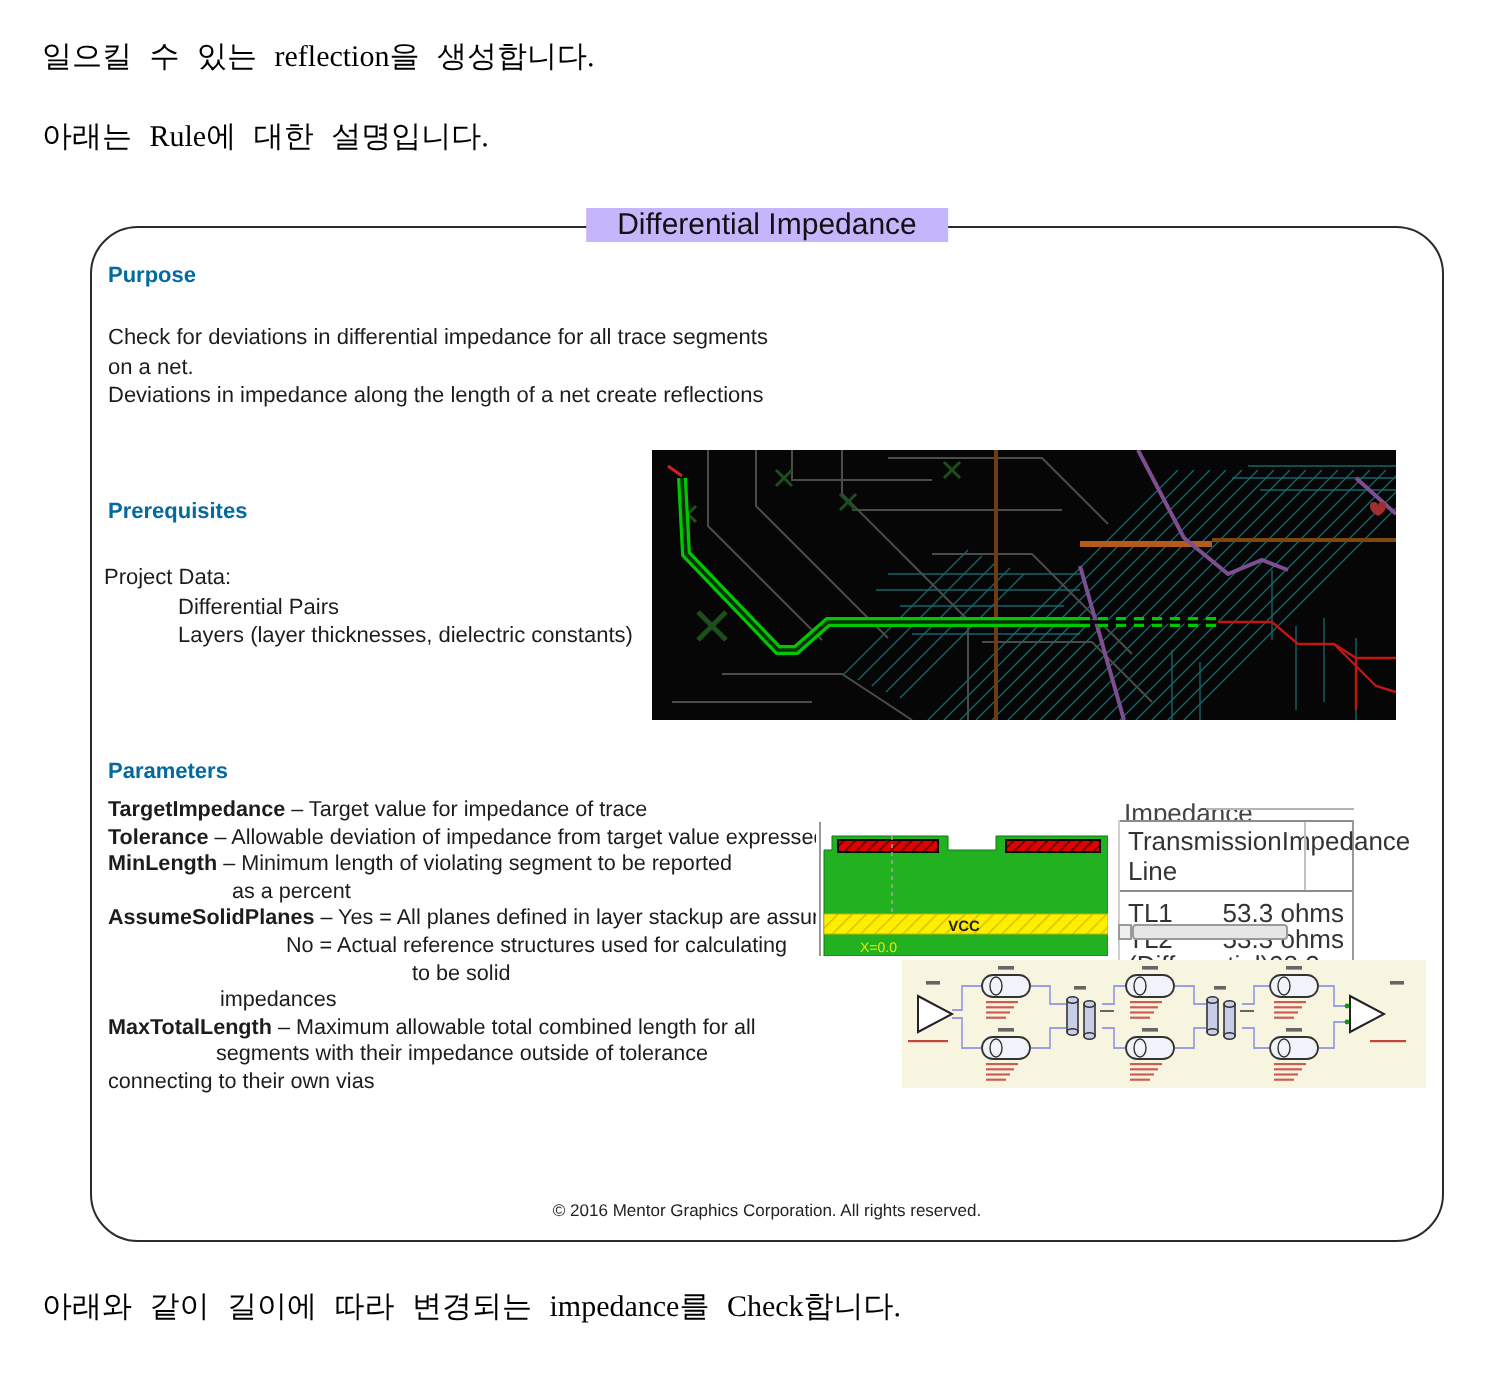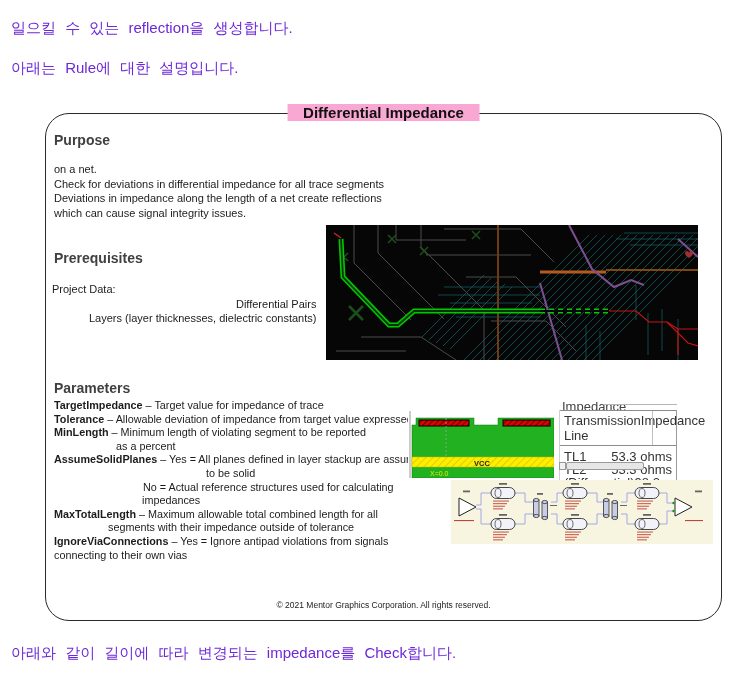--- a/index.html
+++ b/index.html
@@ -1,50 +1,50 @@
 <!DOCTYPE html>
 <html><head>
 <meta charset="utf-8">
 <style>
   html,body{margin:0;padding:0;}
   body{
     width:751px;height:687px;position:relative;background:#ffffff;
     font-family:"Liberation Sans", sans-serif;color:#1f1f1f;overflow:hidden;
   }
-  .ko{position:absolute;left:11px;font-size:15px;color:#6d28d9;word-spacing:5px;white-space:nowrap;}
+  .ko{position:absolute;left:21px;font-size:15px;color:#000000;word-spacing:5px;white-space:nowrap;font-family:Liberation Serif, serif;}
   #intro1{top:19px;}
   #intro2{top:59px;}
   #outro{top:644px;}
 
   
   .rulebox{
     position:absolute;left:45px;top:113px;width:675px;height:506px;
     border:1.4px solid #2a2a2a;border-radius:24px;background:#fff;
   }
   .rulebox-title{
     position:absolute;top:-10px;left:50%;transform:translateX(-50%);
-    background:#f9a8d4;padding:0 16px;font-weight:bold;font-size:15px;white-space:nowrap;color:#111;
-  }
-  .sec-h{position:absolute;font-weight:bold;font-size:14px;color:#404040;}
+    background:#c4b5fd;padding:0 16px;font-weight:normal;font-size:15px;white-space:nowrap;color:#111;
+  }
+  .sec-h{position:absolute;font-weight:bold;font-size:11px;color:#0369a1;}
   #h-purpose{left:8px;top:18px;}
   #h-prereq{left:8px;top:136px;}
   #h-params{left:8px;top:266px;}
 
   .textblock{position:absolute;font-size:11px;line-height:14.5px;color:#1c1c1c;}
   #purpose-text{left:8px;top:48px;}
   #prereq-text{left:6px;top:168px;}
-  #prereq-text .indented{margin-left:37px;text-align:right;}
+  #prereq-text .indented{margin-left:37px;}
 
   #params-text{left:8px;top:285px;width:372px;font-size:10.8px;line-height:13.6px;}
   .pl{white-space:nowrap;}
   .pb{font-weight:bold;}
   .i54{margin-left:54px;}
   .i62{margin-left:62px;}
   .i89{margin-left:89px;}
-  .i110{margin-left:88px;}
+  .i110{margin-left:56px;}
   .i152{margin-left:152px;}
 
   .img-abs{position:absolute;display:block;}
   #pcb-img{left:280px;top:111px;}
   #stackup-img{left:362px;top:297px;}
   #schematic-img{left:405px;top:366px;}
 
   
   #imp-panel{
     position:absolute;left:513px;top:287px;width:118px;height:70px;
@@ -78,24 +78,23 @@
 <body>
 
 <div class="ko" id="intro1">일으킬 수 있는 reflection을 생성합니다.</div>
 <div class="ko" id="intro2">아래는 Rule에 대한 설명입니다.</div>
 
 <div class="rulebox">
   <div class="rulebox-title">Differential Impedance</div>
 
   <div class="sec-h" id="h-purpose">Purpose</div>
   <div class="textblock" id="purpose-text">
+    <div>Check for deviations in differential impedance for all trace segments</div>
     <div>on a net.</div>
-    <div>Check for deviations in differential impedance for all trace segments</div>
     <div>Deviations in impedance along the length of a net create reflections</div>
-    <div>which can cause signal integrity issues.</div>
   </div>
 
   <svg class="img-abs" id="pcb-img" width="372" height="135" viewBox="0 0 372 135" xmlns="http://www.w3.org/2000/svg">
     <rect width="372" height="135" fill="#060606"></rect>
     <g stroke="#15656A" stroke-width="0.7" fill="none">
       <path d="M138,135L263,10 M146,135L271,10 M154,135L279,10 M162,135L287,10 M170,135L295,10 M178,135L303,10 M186,135L311,10 M194,135L319,10 M202,135L327,10 M210,135L335,10 M218,135L343,10 M226,135L351,10 M234,135L359,10 M242,135L367,10 M250,135L375,10 M258,135L383,10 M266,135L391,10"></path>
       <path d="M96,112L158,50 M103,115L165,53 M110,118L172,56 M117,121L179,59 M124,124L186,62"></path>
       <path d="M298,8H372 M290,14H372 M304,20H372 M118,62H214 M112,70H214 M124,78H206 M130,92H214"></path>
       <path d="M322,88V130 M336,84V126 M352,94V135 M260,100V135 M274,106V135 M310,60V95"></path>
     </g>
@@ -138,26 +137,25 @@
     <div class="indented">Layers (layer thicknesses, dielectric constants)</div>
   </div>
 
   <div class="sec-h" id="h-params">Parameters</div>
   <div class="textblock" id="params-text">
     <div class="pl"><span class="pb">TargetImpedance</span><span> – Target value for impedance of trace</span></div>
     <div class="pl"><span class="pb">Tolerance</span><span> – Allowable deviation of impedance from target value expressed</span></div>
     <div class="pl"><span class="pb">MinLength</span><span> – Minimum length of violating segment to be reported</span></div>
     <div class="pl i62"><span>as a percent</span></div>
     <div class="pl"><span class="pb">AssumeSolidPlanes</span><span> – Yes = All planes defined in layer stackup are assumed</span></div>
+    <div class="pl i89"><span>No = Actual reference structures used for calculating</span></div>
     <div class="pl i152"><span>to be solid</span></div>
-    <div class="pl i89"><span>No = Actual reference structures used for calculating</span></div>
     <div class="pl i110"><span>impedances</span></div>
     <div class="pl"><span class="pb">MaxTotalLength</span><span> – Maximum allowable total combined length for all</span></div>
     <div class="pl i54"><span>segments with their impedance outside of tolerance</span></div>
-    <div class="pl"><span class="pb">IgnoreViaConnections</span><span> – Yes = Ignore antipad violations from signals</span></div>
     <div class="pl"><span>connecting to their own vias</span></div>
   </div>
 
   <svg class="img-abs" id="stackup-img" width="146" height="67" viewBox="0 0 146 67" xmlns="http://www.w3.org/2000/svg">
     <defs>
       <pattern id="hatchR" width="4" height="4" patternUnits="userSpaceOnUse" patternTransform="rotate(45)">
         <rect width="4" height="4" fill="#e00000"></rect>
         <line x1="0" y1="0" x2="0" y2="4" stroke="#6e0000" stroke-width="2"></line>
       </pattern>
       <pattern id="hatchY" width="5" height="5" patternUnits="userSpaceOnUse" patternTransform="rotate(45)">
@@ -297,16 +295,16 @@
     </g>
     <g>
       <polygon points="224,18 224,36 241,27" fill="#ffffff" stroke="#222" stroke-width="1"></polygon>
       <circle cx="222.5" cy="23" r="1.2" fill="#0a9a0a"></circle>
       <circle cx="222.5" cy="31" r="1.2" fill="#0a9a0a"></circle>
       <rect x="244" y="10.5" width="7" height="1.8" fill="#666"></rect>
       <rect x="234" y="40" width="18" height="1.1" fill="#c4443a"></rect>
     </g>
   </svg>
 
-  <div id="box-footer">© 2021 Mentor Graphics Corporation. All rights reserved.</div>
+  <div id="box-footer">© 2016 Mentor Graphics Corporation. All rights reserved.</div>
 </div>
 
 <div class="ko" id="outro">아래와 같이 길이에 따라 변경되는 impedance를 Check합니다.</div>
 
 </body></html>

